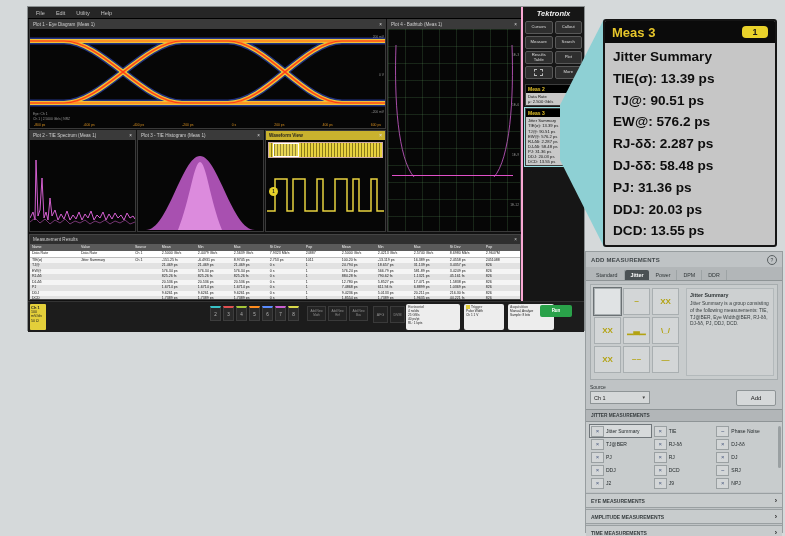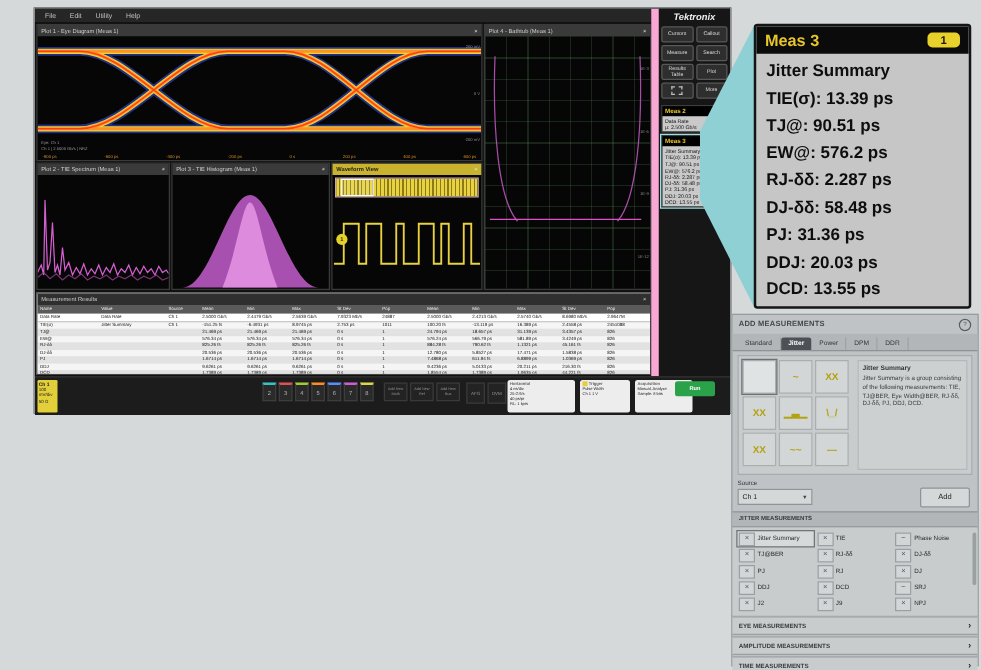--- a/index.html
+++ b/index.html
@@ -33,21 +33,21 @@
   
   .results{position:absolute;left:1px;top:227px;width:492px;height:66px;background:#ededed;border:1px solid #444;box-sizing:border-box;overflow:hidden;}
   .res-title{height:9px;background:#2f2f2f;color:#cccccc;font-size:4.6px;line-height:9px;padding:0 3px;display:flex;justify-content:space-between;}
   .res-head,.res-row{display:grid;grid-template-columns:10% 11% 5.5% repeat(10,7.35%);}
   .res-head{background:#5a5a5a;color:#f0f0f0;font-size:3.6px;height:7px;line-height:7px;}
   .res-head span,.res-row span{padding:0 2px;overflow:hidden;white-space:nowrap;}
   .res-row{font-size:3.6px;color:#151515;line-height:5.5px;background:#f5f5f5;}
   .res-row.alt{background:#e2e2e2;}
   .res-row.first{background:#ffffff;border-bottom:1px solid #bbb;}
   
-  .sidebar{position:absolute;right:0;top:0;width:63px;height:294px;background:#161616;border-left:6px solid #f9a8d4;box-sizing:border-box;padding:1px 2px;}
+  .sidebar{position:absolute;right:0;top:0;width:63px;height:294px;background:#161616;border-left:2px solid #f9a8d4;box-sizing:border-box;padding:1px 2px;}
   .logo{font-size:7.5px;color:#f0f0f0;font-weight:bold;font-style:italic;text-align:center;padding:1px 0 3px;}
   .btn-grid{display:grid;grid-template-columns:1fr 1fr;gap:2px;}
   .side-btn{height:13px;background:#2e2e2e;border:1px solid #585858;border-radius:2px;color:#ddd;font-size:4.2px;display:flex;align-items:center;justify-content:center;text-align:center;line-height:1.05;padding:0 1px;box-sizing:border-box;}
   .draw-glyph{width:7px;height:5px;border:1px dashed #bbb;display:inline-block;}
   .badges{margin-top:5px;}
   .badge{margin:2px 0;border:1px solid #3d3d3d;}
   .badge.hl{outline:1px solid #9adfe3;}
   .badge-h{background:#000;color:#e6c52a;font-size:5px;font-weight:bold;padding:1px 2px;display:flex;justify-content:space-between;align-items:center;}
   .badge-pill{background:#e6d12a;color:#151515;border-radius:2px;font-size:3.8px;padding:0 4px;line-height:5px;}
   .badge-b{background:#c9c9c9;color:#141414;font-size:4.2px;line-height:1.22;padding:1px 2px;}

